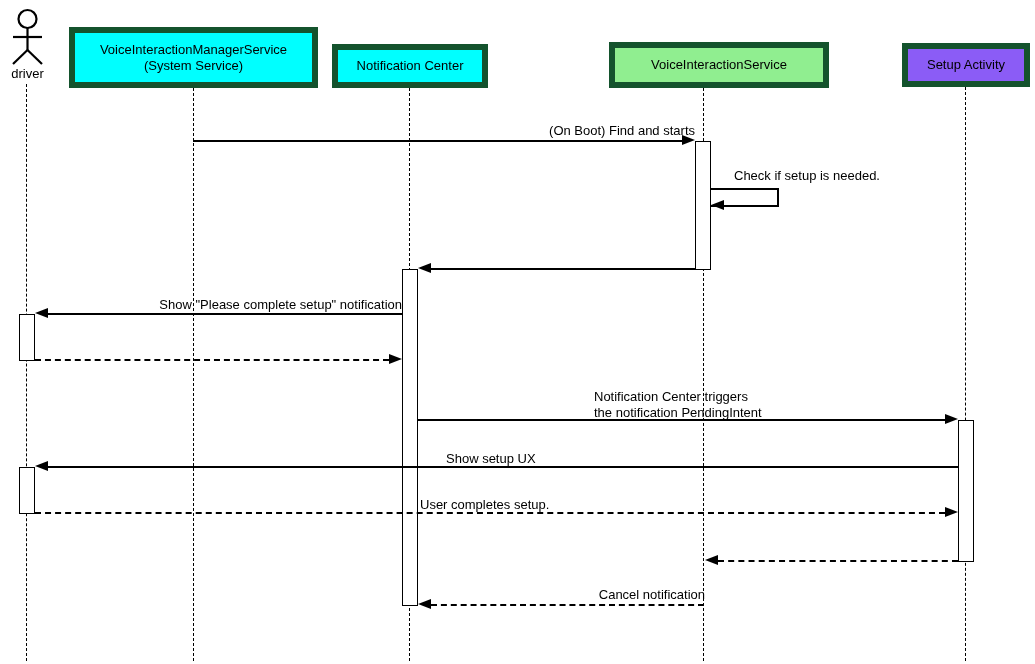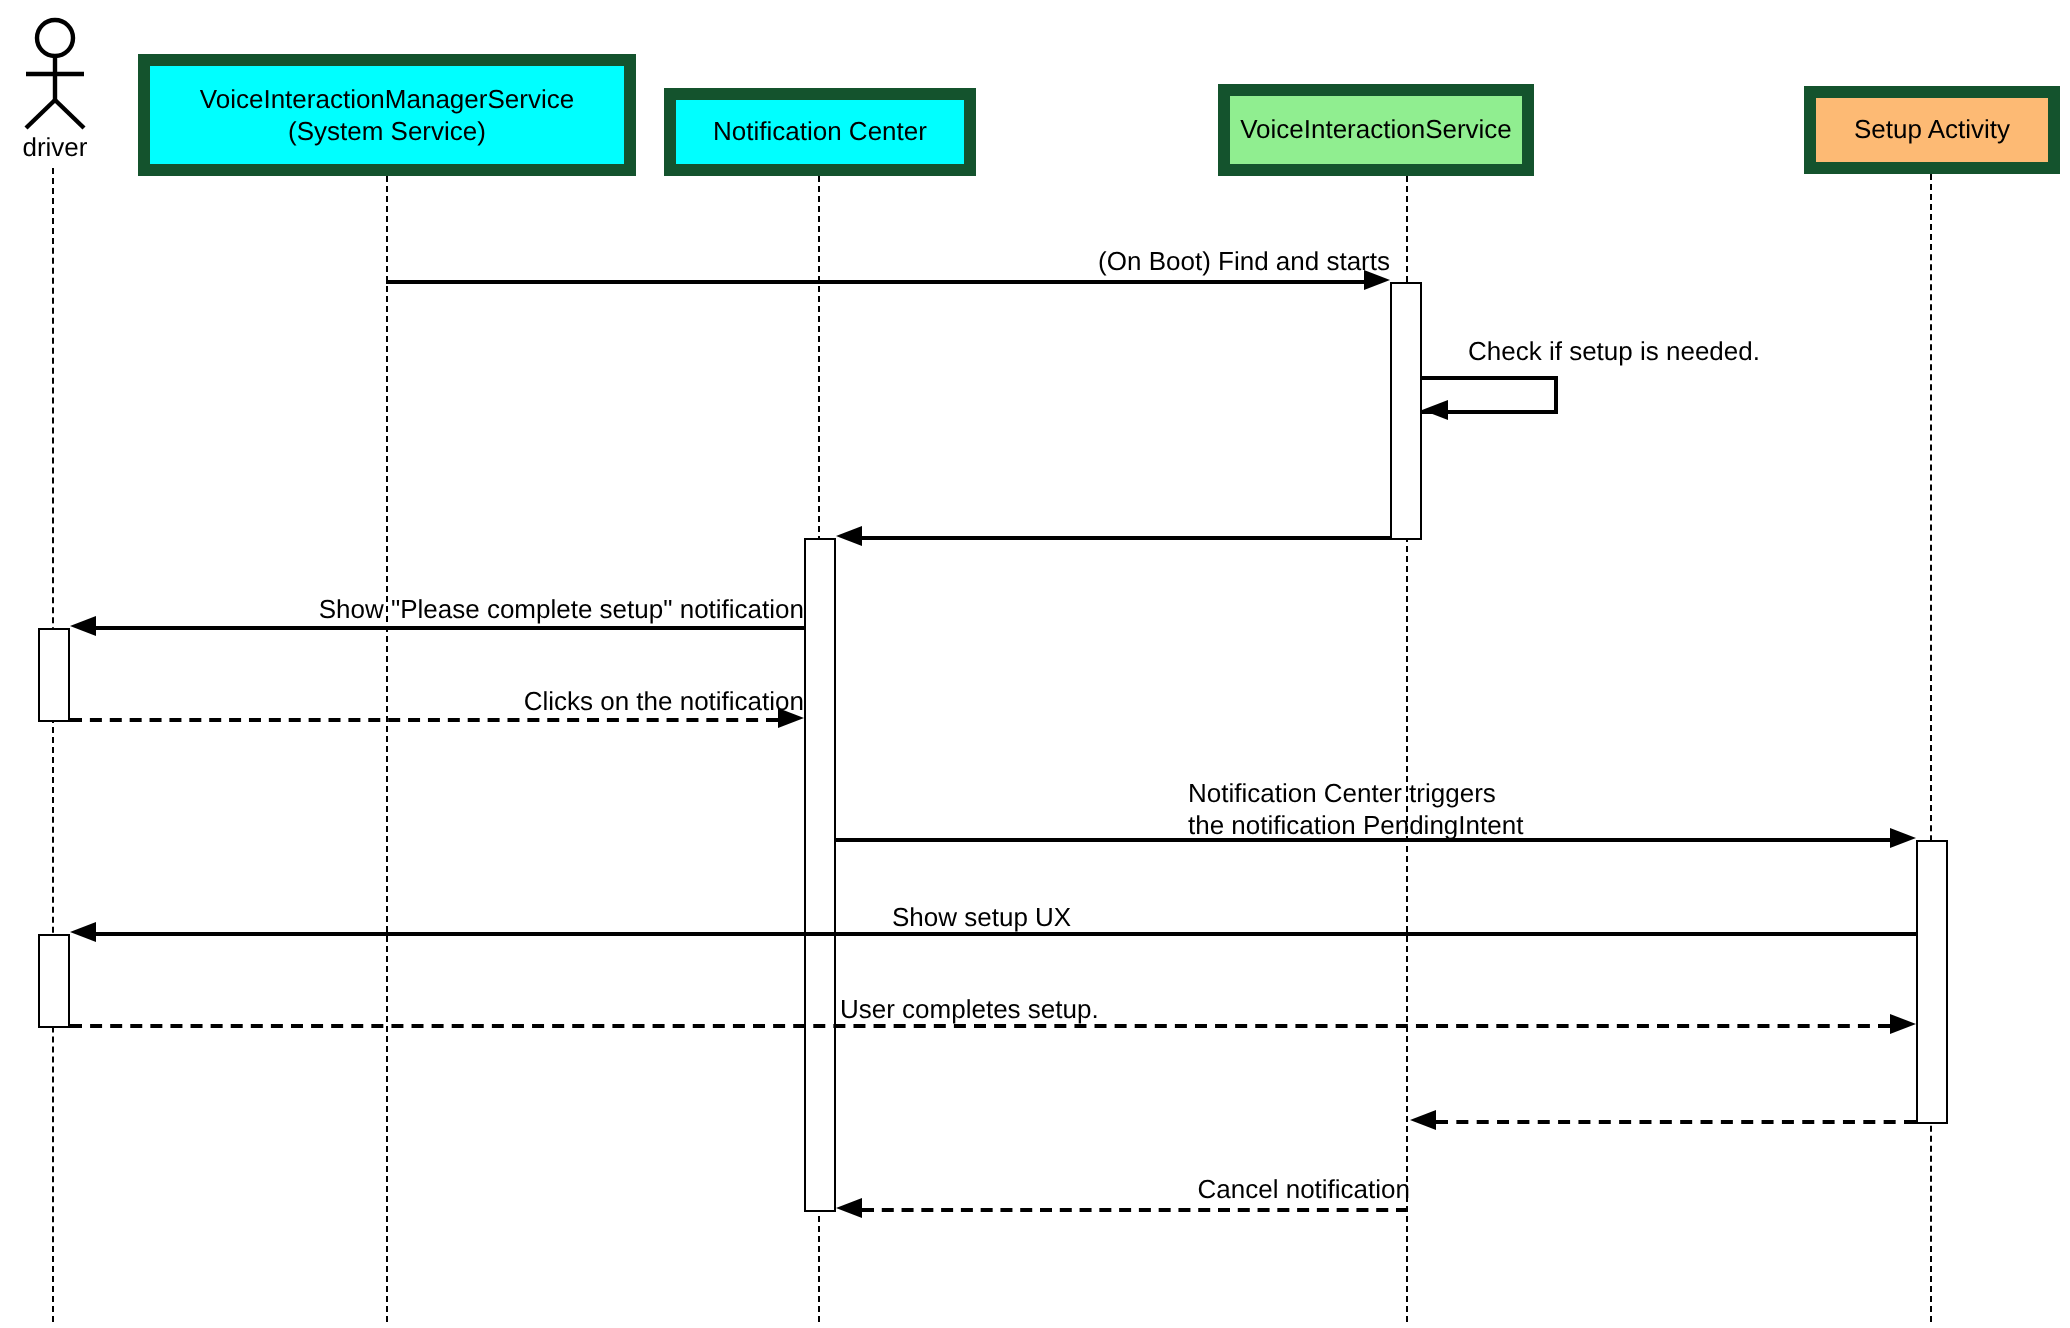--- a/index.html
+++ b/index.html
@@ -40,22 +40,22 @@
     <line x1="19.5" y1="22" x2="19.5" y2="44" stroke="#000" stroke-width="2.2"></line>
     <line x1="5" y1="31" x2="34" y2="31" stroke="#000" stroke-width="2.2"></line>
     <line x1="19.5" y1="44" x2="5" y2="58" stroke="#000" stroke-width="2.2"></line>
     <line x1="19.5" y1="44" x2="34" y2="58" stroke="#000" stroke-width="2.2"></line>
   </svg>
   <div class="actor-label" style="left:0;width:55px;top:66px;">driver</div>
 
   <div class="pbox" style="left: 69px; top: 27px; width: 249px; height: 61px; background-color: rgb(0, 255, 255);">VoiceInteractionManagerService
 (System Service)</div>
   <div class="pbox" style="left: 332px; top: 44px; width: 156px; height: 44px; background-color: rgb(0, 255, 255);">Notification Center</div>
-  <div class="pbox" style="left: 609px; top: 42px; width: 158px; height: 46px; background-color: rgb(144, 238, 144);">VoiceInteractionService</div>
-  <div class="pbox" style="left: 902px; top: 43px; width: 128px; height: 44px; background-color: #fdba74;">Setup Activity</div>
+  <div class="pbox" style="left: 609px; top: 42px; width: 220px; height: 46px; background-color: rgb(144, 238, 144);">VoiceInteractionService</div>
+  <div class="pbox" style="left: 902px; top: 43px; width: 128px; height: 44px; background-color: #8b5cf6;">Setup Activity</div>
 
   <div class="lifeline" style="left:26px;top:84px;height:577px;"></div>
   <div class="lifeline" style="left:193px;top:88px;height:573px;"></div>
   <div class="lifeline" style="left:409px;top:88px;height:573px;"></div>
   <div class="lifeline" style="left:703px;top:88px;height:573px;"></div>
   <div class="lifeline" style="left:965px;top:87px;height:574px;"></div>
 
   <div class="abar" style="left:695px;top:141px;height:129px;"></div>
   <div class="abar" style="left:402px;top:269px;height:337px;"></div>
   <div class="abar" style="left:19px;top:314px;height:47px;"></div>
@@ -71,21 +71,20 @@
               border-top:2px solid #000;border-right:2px solid #000;border-bottom:2px solid #000;z-index:3;"></div>
   <div class="arr left" style="left:711px;top:200px;"></div>
 
   <div class="mline" style="left:431px;top:268px;width:264px;"></div>
   <div class="arr left" style="left:418px;top:263px;"></div>
 
   <div class="mlabel center" style="left:35px;width:367px;top:297px;">Show "Please complete setup" notification</div>
   <div class="mline" style="left:48px;top:313px;width:354px;"></div>
   <div class="arr left" style="left:35px;top:308px;"></div>
 
-  <div class="mlabel center" style="left:35px;width:367px;top:343px;">Clicks on the notification</div>
   <div class="mline dashed" style="left:35px;top:359px;width:354px;"></div>
   <div class="arr right" style="left:389px;top:354px;"></div>
 
   <div class="mlabel" style="left:594px;top:389px;">Notification Center triggers
 the notification PendingIntent</div>
   <div class="mline" style="left:418px;top:419px;width:527px;"></div>
   <div class="arr right" style="left:945px;top:414px;"></div>
 
   <div class="mlabel" style="left:446px;top:451px;">Show setup UX</div>
   <div class="mline" style="left:48px;top:466px;width:910px;"></div>

